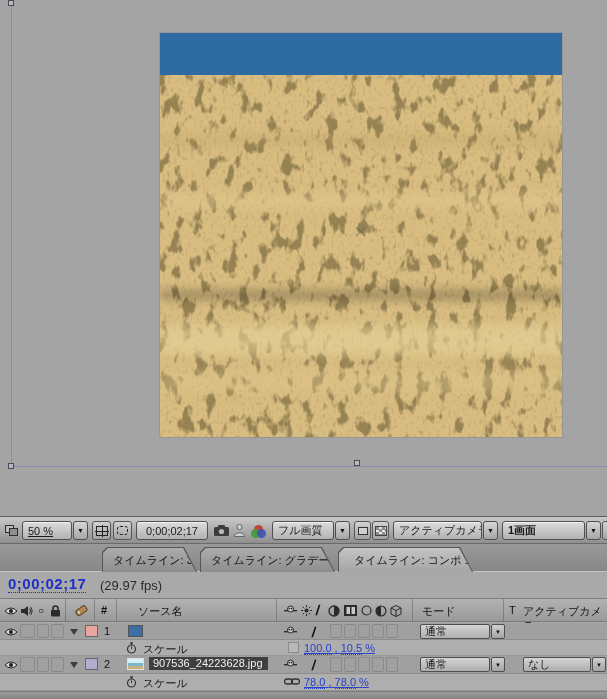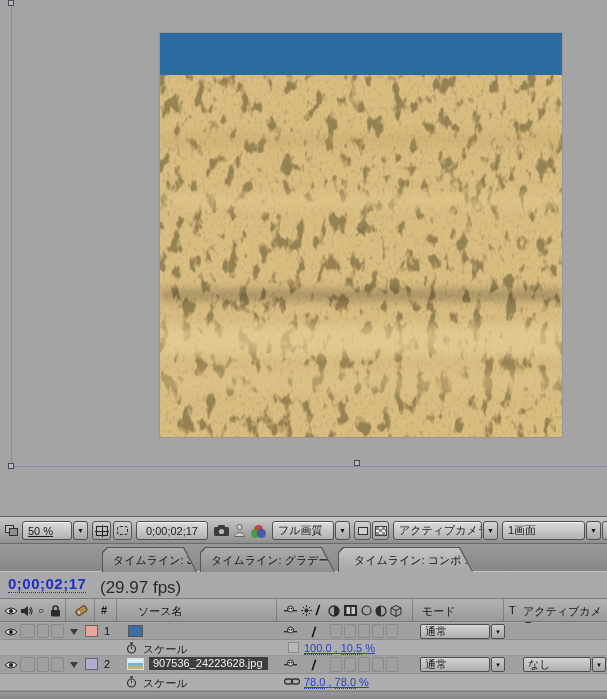--- a/index.html
+++ b/index.html
@@ -68,21 +68,21 @@
   .tab.active .tabfill{background:linear-gradient(#c4c4c4,#a5a5a5);}
   .grip{width:9px;height:14px;margin-right:5px;
     background:radial-gradient(circle at 1.2px 1.2px,#6f6f6f 1px,transparent 1.3px);
     background-size:3px 3px;}
   .tabclose{margin-left:7px;font-weight:bold;font-size:11px;color:#222;}
 
   
   #tl{left:0;top:572px;width:607px;height:127px;background:#a9a9a9;}
   #tl-time{left:8px;top:3px;font-size:15px;font-weight:bold;color:#1e2fc8;
     border-bottom:1px dotted #1e2fc8;letter-spacing:.5px;}
-  #tl-fps{left:100px;top:6px;color:#2a2a2a;font-size:17px;}
+  #tl-fps{left:100px;top:6px;color:#2a2a2a;font-size:13px;}
 
   #tl-head{left:0;top:26px;width:607px;height:24px;
     background:linear-gradient(#b2b2b2,#9a9a9a);border-top:1px solid #7d7d7d;border-bottom:1px solid #787878;}
   .hsep{position:absolute;top:0;width:1px;height:100%;background:rgba(60,60,60,.35);}
   .hlabel{position:absolute;top:5px;color:#111;}
 
   .row{position:absolute;left:0;width:607px;}
   .lrow{height:17px;background:#a0a0a0;border-bottom:1px solid #8d8d8d;}
   .prow{height:16px;background:#aeaeae;border-bottom:1px solid #979797;}
   .cellbox{position:absolute;top:1px;bottom:1px;border:1px solid rgba(70,70,70,.25);border-radius:2px;}
@@ -215,21 +215,21 @@
         <span class="grid-glyph"></span>
       </div>
 
     <div class="fld" style="left:393px;width:89px;">
       <span>アクティブカメラ</span>
     </div>
     <div class="arrbtn" style="left:483px;">
       <span>▼</span>
     </div>
 
-    <div class="fld" style="left:502px;width:83px;">
+    <div class="fld" style="left:502px;width:83px;font-weight:bold;">
       <span>1画面</span>
     </div>
     <div class="arrbtn" style="left:586px;">
       <span>▼</span>
     </div>
     <div class="btn-ic" style="left:602px;width:14px;"></div>
   </div>
 
   <div id="tabbar" class="abs">
     <div class="tab" style="left:102px;width:95px;">

